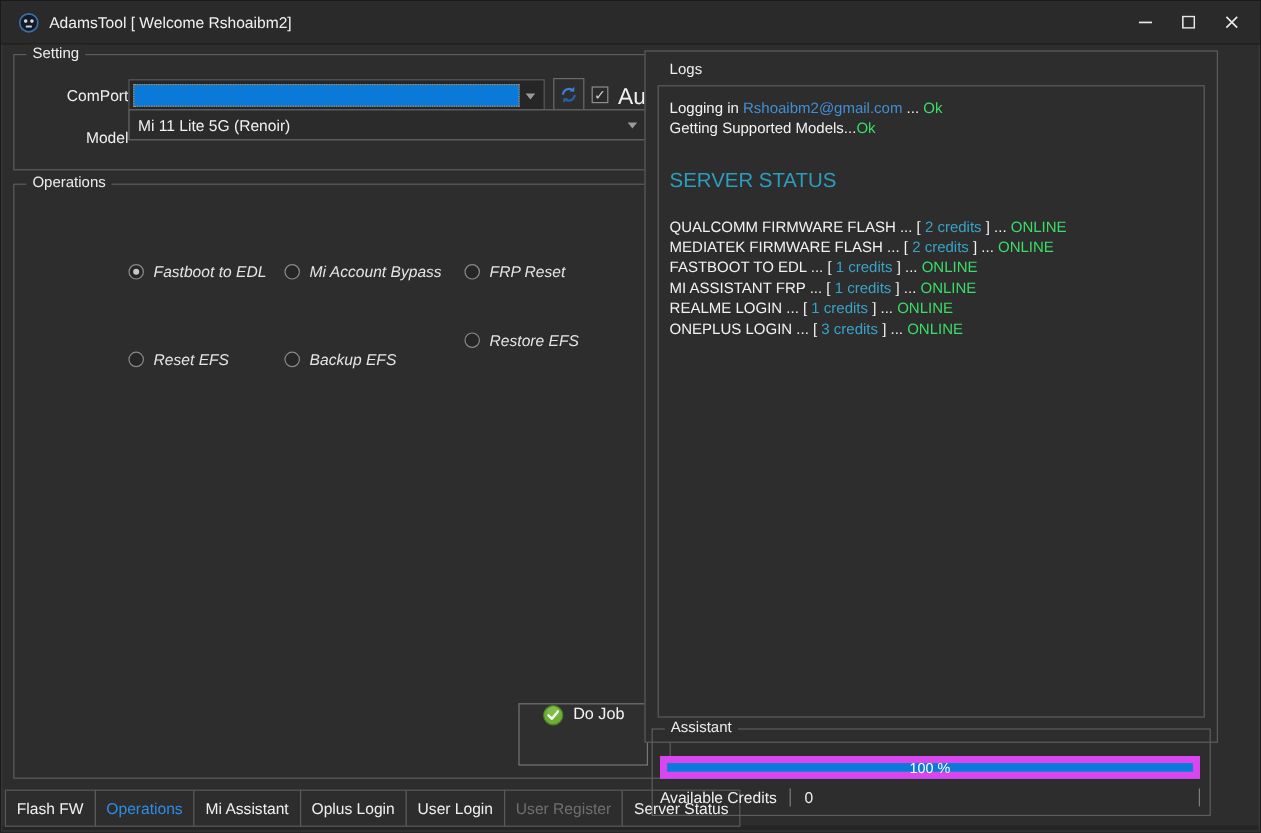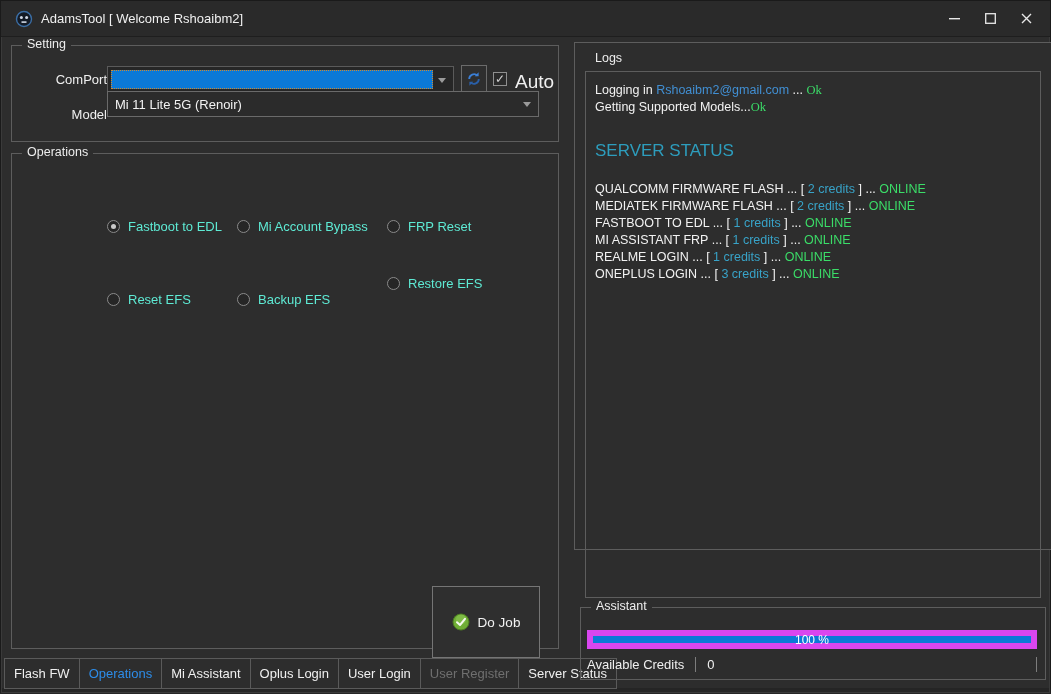--- a/index.html
+++ b/index.html
@@ -39,44 +39,44 @@
               background:#2a2a2a; color:#cfcfcf; font-size:12px; line-height:12px;
               text-align:center; }
   .checkbox-label { position:absolute; color:#f0f0f0; font-size:19px; }
 
   
   .radio-item { position:absolute; display:flex; align-items:center; height:16px; }
   .radio-circle { width:13px; height:13px; border-radius:50%; border:1px solid #8a8a8a;
                   background:#262626; margin-right:8px; position:relative; flex:0 0 auto; }
   .radio-circle.selected::after { content:""; position:absolute; left:3px; top:3px; width:5px;
                   height:5px; border-radius:50%; background:#c9c9c9; }
-  .radio-label { color:#5eead4; font-size:13px; white-space:nowrap; }
-
-  
-  .dojob { position:absolute; left:420px; top:432px; width:108px; height:72px;
-           background:#2f2f2f; border:1px solid #757575; display:flex; align-items:center;
+  .radio-label { color:#e5e5e5; font-size:13px; white-space:nowrap;font-style:italic; }
+
+  
+  .dojob { position:absolute; left:420px; top:432px; width:108px; height:52px;
+           background:#2f2f2f; border:1px solid #757575; display:flex; align-items:flex-start;
            justify-content:center; gap:8px; color:#f2f2f2; font-size:13.5px; }
 
   
   .tabbar { position:absolute; left:3px; top:657px; display:flex; }
   .tab { height:31px; border:1px solid #5a5a5a; background:#2d2d2d; color:#f0f0f0;
          font-size:13px; display:flex; align-items:center; padding:0 9px; margin-left:-1px;
          white-space:nowrap; }
   .tab:first-child { margin-left:0; }
   .tab.active { color:#2d8ce8; }
   .tab.disabled { color:#6f6f6f; }
 
   
-  .right-panel { position:absolute; left:573px; top:41px; width:478px; height:508px;
+  .right-panel { position:absolute; left:536px; top:41px; width:478px; height:577px;
                  border:1px solid #5d5d5d; background:#2d2d2d; }
   .log-area { position:absolute; left:5px; top:13px; right:5px; bottom:4px;
               border:1px solid #5d5d5d; padding:10px 9px; overflow:hidden; }
   .log-line { color:#f2f2f2; font-size:12.5px; line-height:17px; white-space:nowrap; }
   .log-email { color:#418fd3; }
-  .log-ok { color:#3bdd68;font-family:Liberation Serif, serif; }
+  .log-ok { color:#3bdd68; }
   .log-heading { color:#2d9dbd; font-size:17px; margin-top:25px; margin-bottom:20px; }
   .svc-credits { color:#38a3c8; }
   .svc-status { color:#3bdd68; }
 
   
   .progressbar { position:absolute; left:6px; top:22px; right:8px; height:19px;
                  background:#3b82f6; border:6px solid #d946ef; }
   .progress-fill { position:absolute; left:0; top:0; bottom:0; background:#0b79d7; }
   .progress-text { position:absolute; left:0; right:0; top:0; bottom:0; display:flex;
                    align-items:center; justify-content:center; color:#fff; font-size:12px; }

